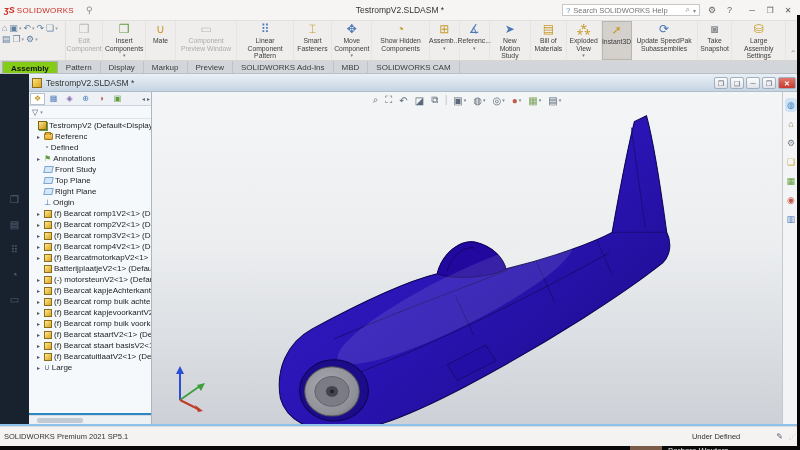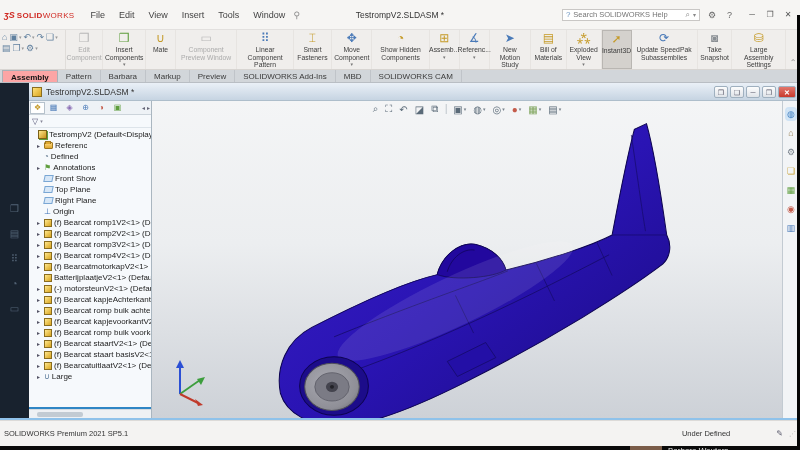--- a/index.html
+++ b/index.html
@@ -1,25 +1,25 @@
 <!DOCTYPE html>
 <html><head>
 <meta charset="utf-8">
 <style>
   * { box-sizing: border-box; margin: 0; padding: 0; }
   html,body { width:800px; height:450px; overflow:hidden; font-family:"Liberation Sans", sans-serif; background:#000; }
   .desktop { position:relative; width:800px; height:450px; background:#050505; }
   .sw-window { position:absolute; left:0; top:0; width:800px; height:446px; display:flex; flex-direction:column; background:#f0eeec; }
 
   
-  .titlebar { height:30px; background:#f6f5f3; display:flex; align-items:center; padding:0 4px; font-size:9px; color:#444; border-bottom:1px solid #e2e0de; position:relative; }
+  .titlebar { height:21px; background:#f6f5f3; display:flex; align-items:center; padding:0 4px; font-size:9px; color:#444; border-bottom:1px solid #e2e0de; position:relative; }
   .logo { display:flex; align-items:baseline; gap:2px; margin-right:10px; }
   .logo-mark { color:#d02a23; font-weight:bold; font-style:italic; font-size:9px; }
   .logo-text { color:#d02a23; font-size:8px; letter-spacing:.3px; }
-  .logo-text b { font-weight:bold; }
+  .logo-text b { font-weight:normal; }
   .menubar { display:flex; gap:2px; }
   .menu-item { padding:1px 6px; cursor:default; }
   .pin-icon { color:#888; font-size:9px; margin-left:2px; }
   .tb-title { position:absolute; left:0; right:0; text-align:center; font-size:8.5px; color:#333; pointer-events:none; }
   .tb-right { margin-left:auto; display:flex; align-items:center; gap:5px; z-index:2; }
   .searchbox { display:flex; align-items:center; gap:3px; border:1px solid #c9c7c5; background:#fff; height:12px; padding:0 3px; width:138px; }
   .searchbox .q-badge { color:#6a93c0; font-size:8px; }
   .searchbox input { border:0; outline:0; flex:1; font-size:7.5px; color:#666; font-family:"Liberation Sans",sans-serif; background:transparent; min-width:10px; }
   .searchbox .mag { color:#777; font-size:8px; }
   .searchbox .caret { color:#888; font-size:6px; }
@@ -38,21 +38,21 @@
   .rbtn .rlabel { font-size:6.8px; line-height:1.12; color:#3c3c3c; margin-top:1px; }
   .rbtn .rcaret { font-size:5px; color:#777; margin-top:0px; }
   .rbtn.disabled .rlabel { color:#ababab; }
   .rbtn.disabled .ric { color:#b8b8b8 !important; }
   .rbtn.active { background:#d4d1cd; border:1px solid #b9b6b2; }
   .ribbon-collapse { width:14px; display:flex; align-items:flex-end; justify-content:center; color:#888; font-size:8px; padding-bottom:2px; }
 
   
   .cmdtabs { height:13px; background:#d2d6da; display:flex; align-items:stretch; padding-left:2px; border-bottom:1px solid #b9bec4; }
   .ctab { font-size:8px; color:#3a3a3a; padding:1px 8px 0 8px; border-right:1px solid #c0c4c9; display:flex; align-items:center; }
-  .ctab.active { background:#fca5a5; font-weight:bold; color:#111; border:1px solid #aab0b6; border-bottom:0; }
+  .ctab.active { background:#84cc16; font-weight:bold; color:#111; border:1px solid #aab0b6; border-bottom:0; }
 
   
   .client { flex:1; display:flex; min-height:0; }
   .left-strip { width:29px; background:#18222e; display:flex; flex-direction:column; align-items:center; padding-top:120px; gap:14px; }
   .left-strip .sicon { color:#5d6f82; font-size:10px; opacity:.85; }
   .doc-window { flex:1; display:flex; flex-direction:column; min-width:0; border-right:1px solid #9fb6c9; }
   .doc-titlebar { height:18px; background:linear-gradient(#eaf0f7,#c6d4e2); display:flex; align-items:center; padding:0 3px; border-bottom:1px solid #aebecb; }
   .doc-icon { width:10px; height:10px; background:linear-gradient(135deg,#ffe17a,#d9a520); border:1px solid #8a6d1f; margin-right:4px; }
   .doc-title { font-size:8.5px; color:#333; }
   .doc-ctl { margin-left:auto; display:flex; gap:2px; align-items:center; }
@@ -93,51 +93,43 @@
   .model-svg { position:absolute; inset:0; width:100%; height:100%; }
   .triad { position:absolute; left:8px; bottom:12px; }
 
   
   .taskpane { width:17px; background:#f2f4f6; border-left:1px solid #c3cbd2; display:flex; flex-direction:column; align-items:center; padding-top:8px; gap:9px; }
   .taskpane .tpicon { font-size:9px; line-height:10px; }
   .taskpane .tpicon.first { background:#cfe3f5; outline:2px solid #cfe3f5; border-radius:2px; }
 
   
   .blue-edge { height:2px; background:#8fc2ea; }
-  .statusbar { height:26px; background:#f4f3f2; display:flex; align-items:center; font-size:7.5px; color:#333; padding:0 4px; border-top:1px solid #dcdad8; }
+  .statusbar { height:20px; background:#f4f3f2; display:flex; align-items:center; font-size:7.5px; color:#333; padding:0 4px; border-top:1px solid #dcdad8; }
   .sb-left { flex:none; }
-  .sb-right { margin-left:auto; margin-right:46px; }
+  .sb-right { margin-left:auto; margin-right:36px; }
   .sb-edit { color:#667; font-size:8px; margin-right:6px; }
   .sb-grip { color:#aaa; font-size:7px; }
 
   
   .bottom-overlay { position:absolute; left:0; bottom:0; width:800px; height:4px; background:#0a0a0a; overflow:hidden; }
   .ov-thumb { position:absolute; left:630px; bottom:0; width:32px; height:4px; background:#7a5c49; }
   .ov-name { position:absolute; left:668px; bottom:-5px; color:#e8e8e8; font-size:8px; white-space:nowrap; }
   .right-edge { position:absolute; right:0; top:15px; width:3px; bottom:0; background:#050505; }
 </style>
 </head>
 <body>
 
 <div class="desktop">
   <div class="sw-window">
 
     <div class="titlebar">
       <div class="logo">
         <span class="logo-mark">ʒS</span>
         <span class="logo-text"><b>SOLID</b><span>WORKS</span></span>
       </div>
-      <div class="menubar" id="menubar">
-          <span class="menu-item">File</span>
-          <span class="menu-item">Edit</span>
-          <span class="menu-item">View</span>
-          <span class="menu-item">Insert</span>
-          <span class="menu-item">Tools</span>
-          <span class="menu-item">Window</span>
-        </div>
       <span class="pin-icon">⚲</span>
       <div class="tb-title">TestrompV2.SLDASM *</div>
       <div class="tb-right">
         <div class="searchbox">
           <span class="q-badge">?</span>
           <input placeholder="Search SOLIDWORKS Help" style="">
           <span class="mag">⌕</span>
           <span class="caret">▾</span>
         </div>
         <span class="tb-btn">⚙</span>
@@ -257,21 +249,21 @@
             <div class="ric" style="color: rgb(197, 154, 39);">⛁</div>
             <div class="rlabel">Large Assembly Settings</div>
           </div>
         </div>
       <div class="ribbon-collapse">⌃</div>
     </div>
 
     <div class="cmdtabs" id="cmdtabs">
         <div class="ctab active">Assembly</div>
         <div class="ctab">Pattern</div>
-        <div class="ctab">Barbara</div>
+        <div class="ctab">Display</div>
         <div class="ctab">Markup</div>
         <div class="ctab">Preview</div>
         <div class="ctab">SOLIDWORKS Add-Ins</div>
         <div class="ctab">MBD</div>
         <div class="ctab">SOLIDWORKS CAM</div>
       </div>
 
     <div class="client">
       <div class="left-strip" id="left-strip">
           <span class="sicon">❒</span>
@@ -330,21 +322,21 @@
                   <span class="tlabel">Defined</span>
                 </div>
                 <div class="trow child">
                   <span class="arrow">▸</span>
                   <span class="tico glyphic" style="color: rgb(95, 158, 62);">⚑</span>
                   <span class="tlabel">Annotations</span>
                 </div>
                 <div class="trow child">
                   <span class="arrow"></span>
                   <span class="tico plane"></span>
-                  <span class="tlabel">Front Show</span>
+                  <span class="tlabel">Front Study</span>
                 </div>
                 <div class="trow child">
                   <span class="arrow"></span>
                   <span class="tico plane"></span>
                   <span class="tlabel">Top Plane</span>
                 </div>
                 <div class="trow child">
                   <span class="arrow"></span>
                   <span class="tico plane"></span>
                   <span class="tlabel">Right Plane</span>

